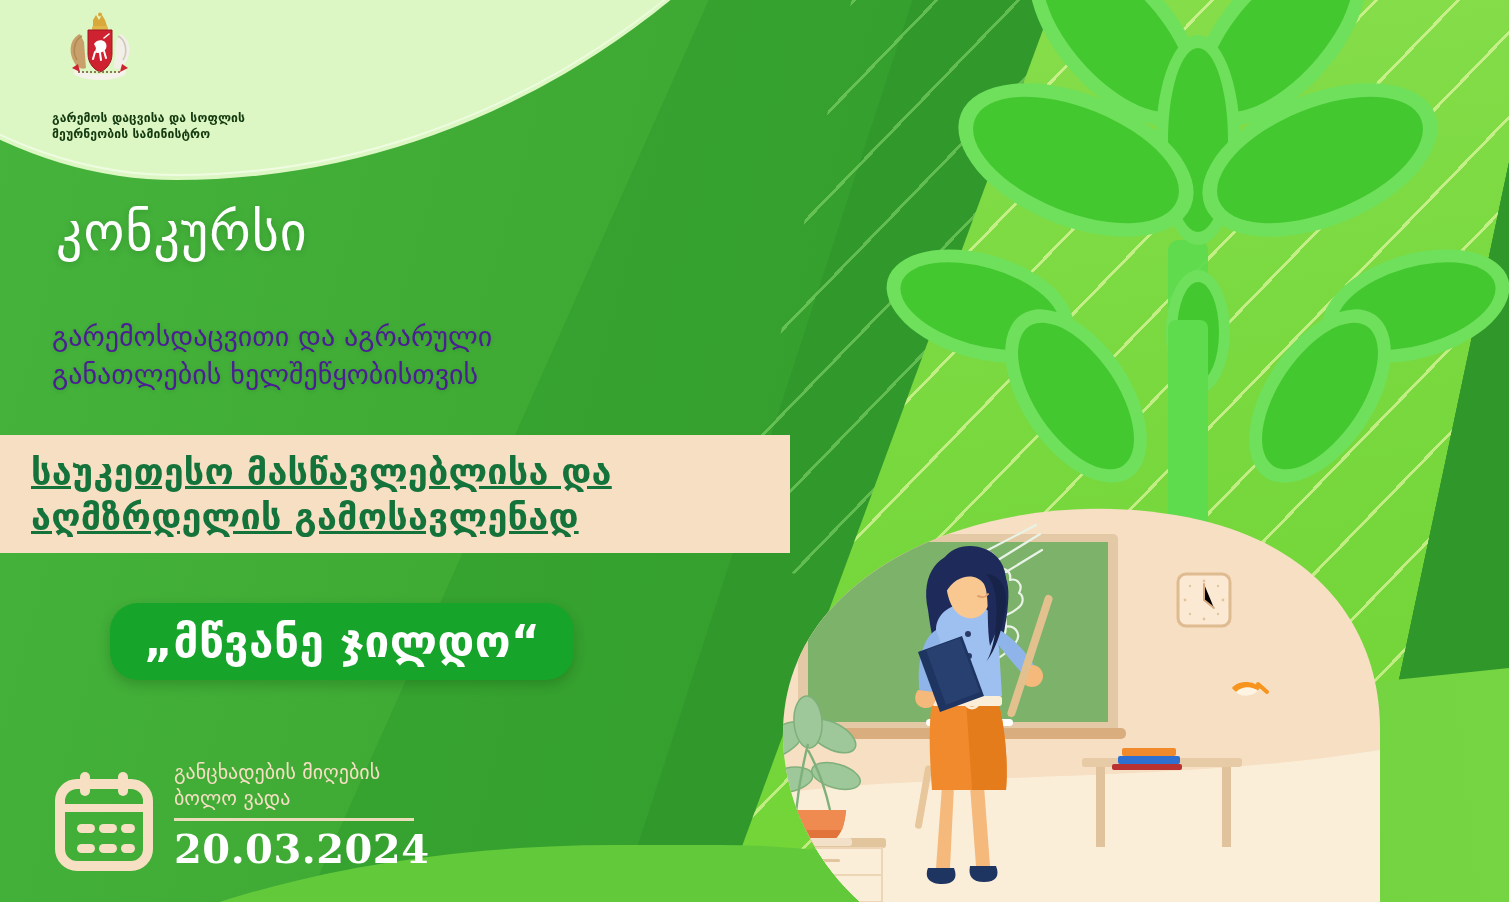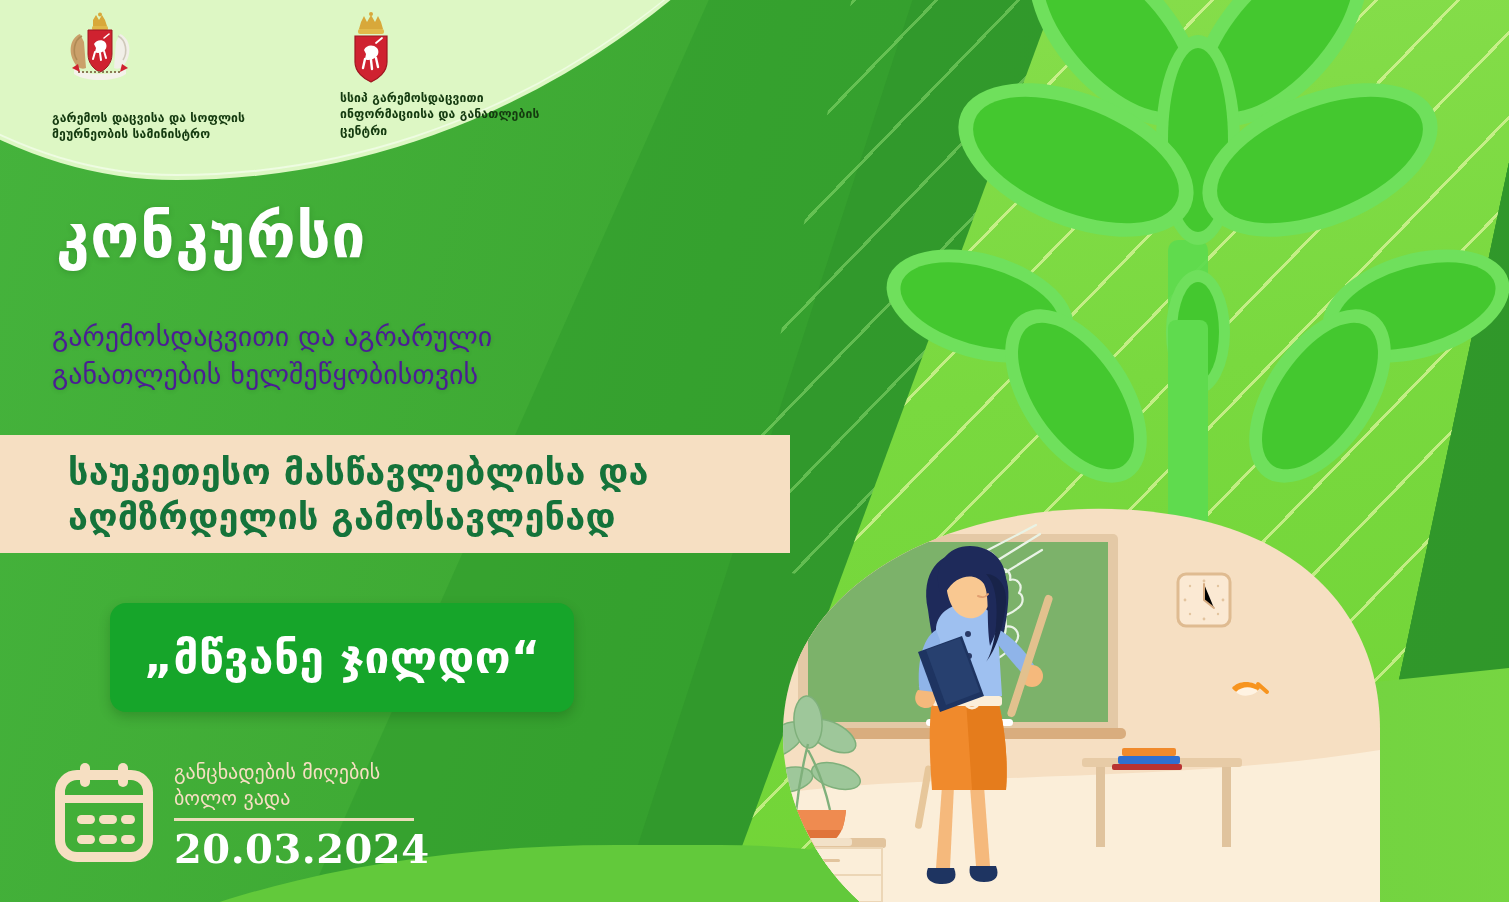--- a/index.html
+++ b/index.html
@@ -61,37 +61,37 @@
   .logo-1{left:52px;top:12px;width:250px;}
   .logo-2{left:340px;top:12px;width:240px;}
   .crest{display:block;margin:0 auto;}
   .logo-1 .crest{margin:0 0 0 8px;}
   .logo-2 .crest{margin:0 0 0 2px;}
   .logo-cap{font-size:12.2px;font-weight:bold;line-height:1.34;color:#143a0f;
     letter-spacing:.1px;margin-top:20px;}
   .logo-2 .logo-cap{margin-top:4px;}
 
   
-  .kw{position:absolute;left:56px;top:206px;font-size:60px;font-weight:bold;color:#ffffff;
+  .kw{position:absolute;left:56px;top:206px;font-size:52px;font-weight:normal;color:#ffffff;
      letter-spacing:1px;line-height:1;text-shadow:0 2px 6px rgba(0,60,0,.18);}
   .sub{position:absolute;left:52px;top:318px;width:740px;font-size:28px;color:#4c1d95;
      line-height:1.34;font-weight:400;text-shadow:0 1px 4px rgba(0,60,0,.16);}
 
   .cream-box{position:absolute;left:0;top:435px;width:790px;height:118px;
      background:#f6dfc2;display:flex;align-items:center;}
-  .cream-txt{padding-left:68px;font-size:36px;font-weight:bold;color:#14733a;
-     line-height:1.25;letter-spacing:.2px;}
+  .cream-txt{padding-left:31px;font-size:36px;font-weight:bold;color:#14733a;
+     line-height:1.25;letter-spacing:.2px;text-decoration:underline;}
 
   .pill{position:absolute;left:110px;top:603px;height:77px;
-     background:#16a52a;border-radius:16px;display:flex;align-items:center;
-     padding:16px 34px;box-shadow:0 5px 12px rgba(0,50,0,.22);}
+     background:#16a52a;border-radius:28px;display:flex;align-items:center;
+     padding:0 34px;box-shadow:0 5px 12px rgba(0,50,0,.22);}
   .pill-txt{font-size:44px;font-weight:bold;color:#ffffff;letter-spacing:.5px;white-space:nowrap;}
 
   
-  .datewrap{position:absolute;left:52px;top:752px;display:flex;align-items:center;gap:18px;}
+  .datewrap{position:absolute;left:52px;top:752px;display:flex;align-items:flex-end;gap:18px;}
   .cal-icon{width:104px;height:102px;flex:0 0 auto;}
   .date-right{padding-top:8px;}
   .date-label{font-size:20px;color:#f6dfc2;line-height:1.28;white-space:pre-line;font-weight:400;}
   .date-rule{width:240px;height:3px;background:#f6dfc2;margin:7px 0 4px 0;opacity:.95;}
   .date-val{font-size:40px;font-weight:bold;color:#ffffff;letter-spacing:.5px;
      font-family:"DejaVu Serif","Liberation Serif",serif;}
 
   
   .illus{position:absolute;left:740px;top:500px;width:640px;height:402px;}
 </style>
@@ -200,35 +200,20 @@
 
         <path d="M14 56 C26 64 54 64 66 56 L66 62 C54 70 26 70 14 62 Z" fill="#f4f2ea"></path>
         <path d="M18 60 L62 60" stroke="#8b7a55" stroke-width="2.2" stroke-dasharray="2 2"></path>
         <path d="M12 56 L18 52 L20 60 Z" fill="#cf2230"></path>
         <path d="M68 56 L62 52 L60 60 Z" fill="#cf2230"></path>
       </svg>
       <div class="logo-cap">გარემოს დაცვისა და სოფლის
 მეურნეობის სამინისტრო</div>
     </div>
 
-    <div class="logo-block logo-2">
-      <svg class="crest" width="58" height="74" viewBox="0 0 58 74">
-        <path d="M19 10 L22 4 L25 10 L29 3 L33 10 L36 4 L39 10 L41 17 L17 17 Z" fill="#d8a83a"></path>
-        <circle cx="29" cy="2" r="2" fill="#d8a83a"></circle>
-        <rect x="16" y="17" width="26" height="5" rx="2" fill="#e2b94a"></rect>
-        <path d="M13 24 L45 24 L45 50 C45 60 36 67 29 70 C22 67 13 60 13 50 Z" fill="#cf2230"></path>
-        <path d="M13 24 L45 24 L45 50 C45 60 36 67 29 70 C22 67 13 60 13 50 Z" fill="none" stroke="#9d1720" stroke-width="1.2"></path>
-        <path d="M22 38 C24 33 31 32 35 36 C37 38 37 43 34 45 C31 48 25 49 23 47 L24 42 Z" fill="#fff"></path>
-        <path d="M23 47 L21 56 M29 48 L30 57 M34 46 L36 55" stroke="#fff" stroke-width="2.4" stroke-linecap="round"></path>
-        <path d="M34 31 L40 26" stroke="#fff" stroke-width="1.8" stroke-linecap="round"></path>
-      </svg>
-      <div class="logo-cap">სსიპ გარემოსდაცვითი
-ინფორმაციისა და
-განათლების ცენტრი</div>
-    </div>
   </div>
 
   <div class="kw">კონკურსი</div>
 
   <div class="sub" style="white-space:pre-line;">გარემოსდაცვითი და აგრარული
 განათლების ხელშეწყობისთვის</div>
 
   <div class="cream-box">
     <div class="cream-txt" style="white-space:pre-line;">საუკეთესო მასწავლებლისა და
 აღმზრდელის გამოსავლენად</div>

